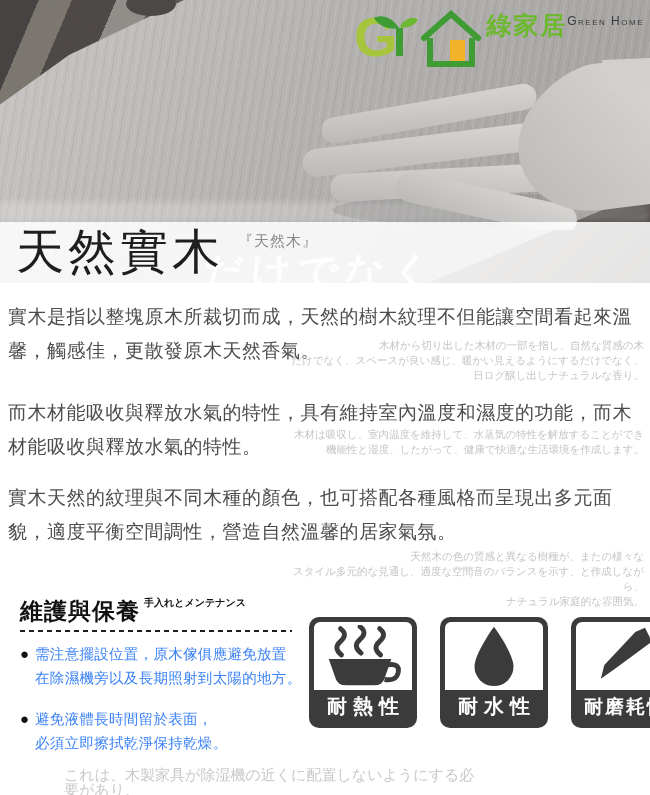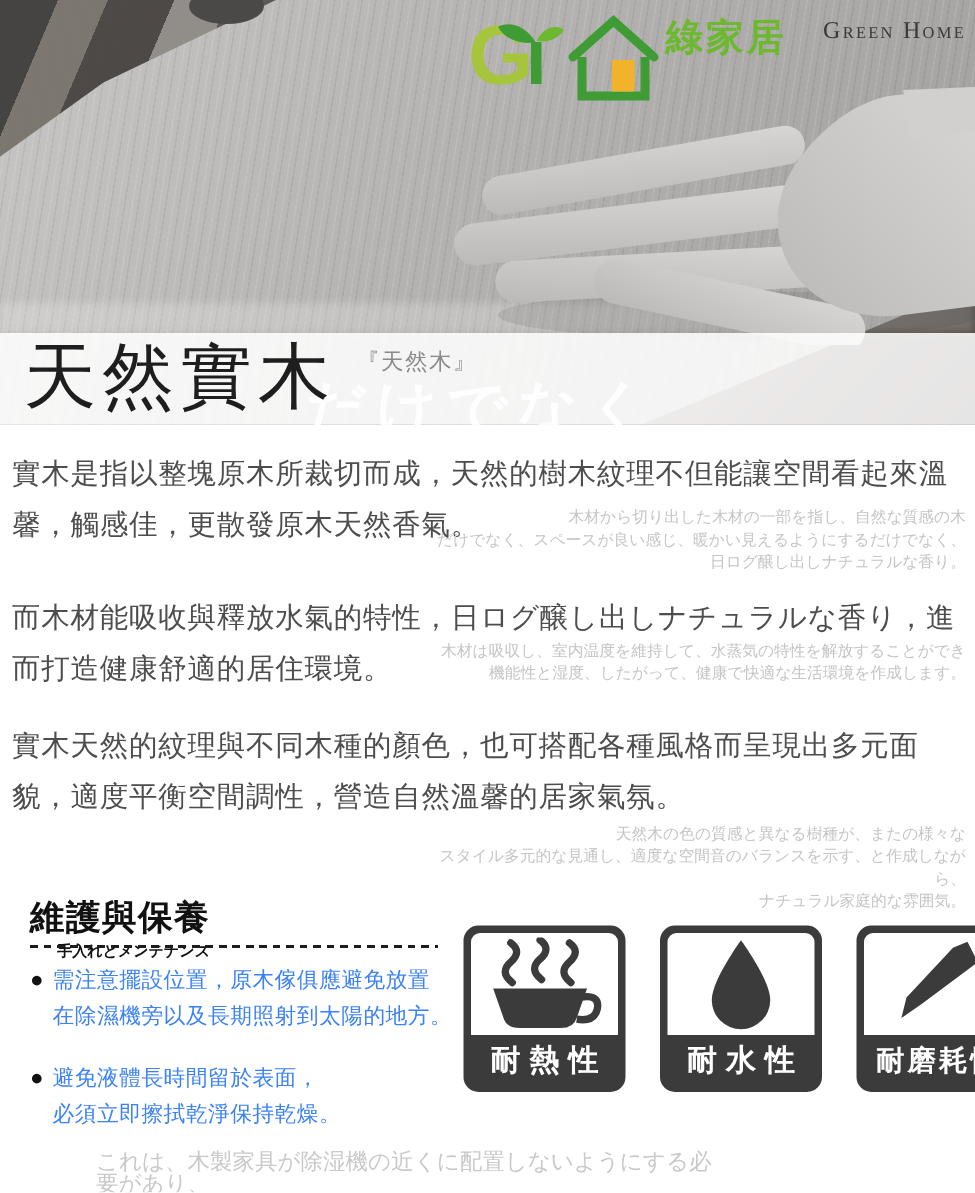--- a/index.html
+++ b/index.html
@@ -29,37 +29,37 @@
     background:rgba(255,255,255,0.22); filter:blur(3px); }
   .veil { position:absolute; left:0; top:222px; width:650px; height:61px;
     background:rgba(255,255,255,0.87); z-index:3; }
   
   .hand { position:absolute; right:0; top:58px; z-index:2; }
   
   .logo { position:absolute; right:6px; top:6px; z-index:4; display:flex; align-items:flex-start; }
   .logo-mark { width:128px; height:62px; }
   .logo-text { display:flex; flex-direction:row; margin-left:4px; margin-top:6px; }
   .brand-zh { font-size:25px; font-weight:bold; color:#6cb82e; letter-spacing:2px; line-height:26px; }
-  .brand-en { font-variant:small-caps; font-size:16px; color:#3a3a3a; letter-spacing:1.5px; line-height:18px; font-family:Liberation Serif, serif;margin-left:24px; }
+  .brand-en { font-variant:small-caps; font-size:12px; color:#3a3a3a; letter-spacing:1.5px; line-height:18px; font-family:Liberation Sans, sans-serif; }
   
   .watermark { position:absolute; left:204px; top:244px; z-index:4; font-size:40px; letter-spacing:6px;
     color:rgba(255,255,255,0.88); font-weight:bold; }
   .title { position:absolute; left:16px; top:224px; z-index:5; font-family:"Liberation Serif","DejaVu Serif",serif;
     font-size:48px; color:#1e1e1e; letter-spacing:4px; font-weight:normal; line-height:56px; }
   .title-sub { position:absolute; left:238px; top:232px; z-index:5; font-family:"Liberation Serif","DejaVu Serif",serif;
     font-size:15px; color:#8a8a8a; letter-spacing:1px; }
   
   .para { position:absolute; left:8px; width:640px; font-family:"Liberation Serif","DejaVu Serif",serif;
     font-size:19px; color:#4d4d4d; line-height:34px; letter-spacing:0.5px; }
   .p1 { top:300px; } .p2 { top:396px; } .p3 { top:481px; }
   .jp { position:absolute; left:284px; width:360px; font-size:10.5px; line-height:15px;
     color:#c5c5c5; white-space:pre-line;text-align:right; }
   .jp1 { top:338px; } .jp2 { top:427px; } .jp3 { top:549px;font-family:Liberation Serif, serif; }
   
-  .mh { position:absolute; left:20px; top:596px; display:flex; align-items:flex-end;flex-direction:column; }
+  .mh { position:absolute; left:20px; top:596px; display:flex; align-items:flex-end; }
   .mh-main { font-size:23px; font-weight:900; color:#111; letter-spacing:1px; }
   .mh-jp { font-size:10px; font-weight:bold; color:#111; margin-left:4px; margin-bottom:17px; }
   .dash { position:absolute; left:20px; top:630px; width:272px; height:2px;
     background:repeating-linear-gradient(90deg,#1d1d1d 0 5px,rgba(0,0,0,0) 5px 9px); }
   .bullets { position:absolute; left:20px; top:642px; width:290px; }
   .bullet { display:flex; margin-bottom:17px; }
   .bullet-dot { font-size:15px; color:#111; margin-right:6px; line-height:24px; }
   .bullet-text { font-size:14.5px; color:#3b82f6; line-height:24px; white-space:pre-line; letter-spacing:0.3px; }
   
   .badges { position:absolute; left:309px; top:617px; display:flex; gap:23px; }
@@ -121,21 +121,21 @@
 
   <div class="watermark">だけでなく</div>
   <h1 class="title">天然實木</h1>
   <span class="title-sub">『天然木』</span>
 
   <p class="para p1">實木是指以整塊原木所裁切而成，天然的樹木紋理不但能讓空間看起來溫馨，觸感佳，更散發原木天然香氣。</p>
   <p class="jp jp1">木材から切り出した木材の一部を指し、自然な質感の木
 だけでなく、スペースが良い感じ、暖かい見えるようにするだけでなく、
 日ログ醸し出しナチュラルな香り。</p>
 
-  <p class="para p2">而木材能吸收與釋放水氣的特性，日ログ醸し出しナチュラルな香り，進而打造健康舒適的居住環境。</p>
+  <p class="para p2">而木材能吸收與釋放水氣的特性，具有維持室內溫度和濕度的功能，而木材能吸收與釋放水氣的特性。</p>
   <p class="jp jp2">木材は吸収し、室内温度を維持して、水蒸気の特性を解放することができ
 機能性と湿度、したがって、健康で快適な生活環境を作成します。</p>
 
   <p class="para p3">實木天然的紋理與不同木種的顏色，也可搭配各種風格而呈現出多元面貌，適度平衡空間調性，營造自然溫馨的居家氣氛。</p>
   <p class="jp jp3">天然木の色の質感と異なる樹種が、またの様々な
 スタイル多元的な見通し、適度な空間音のバランスを示す、と作成しながら、
 ナチュラル家庭的な雰囲気。</p>
 
   <div class="mh">
     <span class="mh-main">維護與保養</span>

